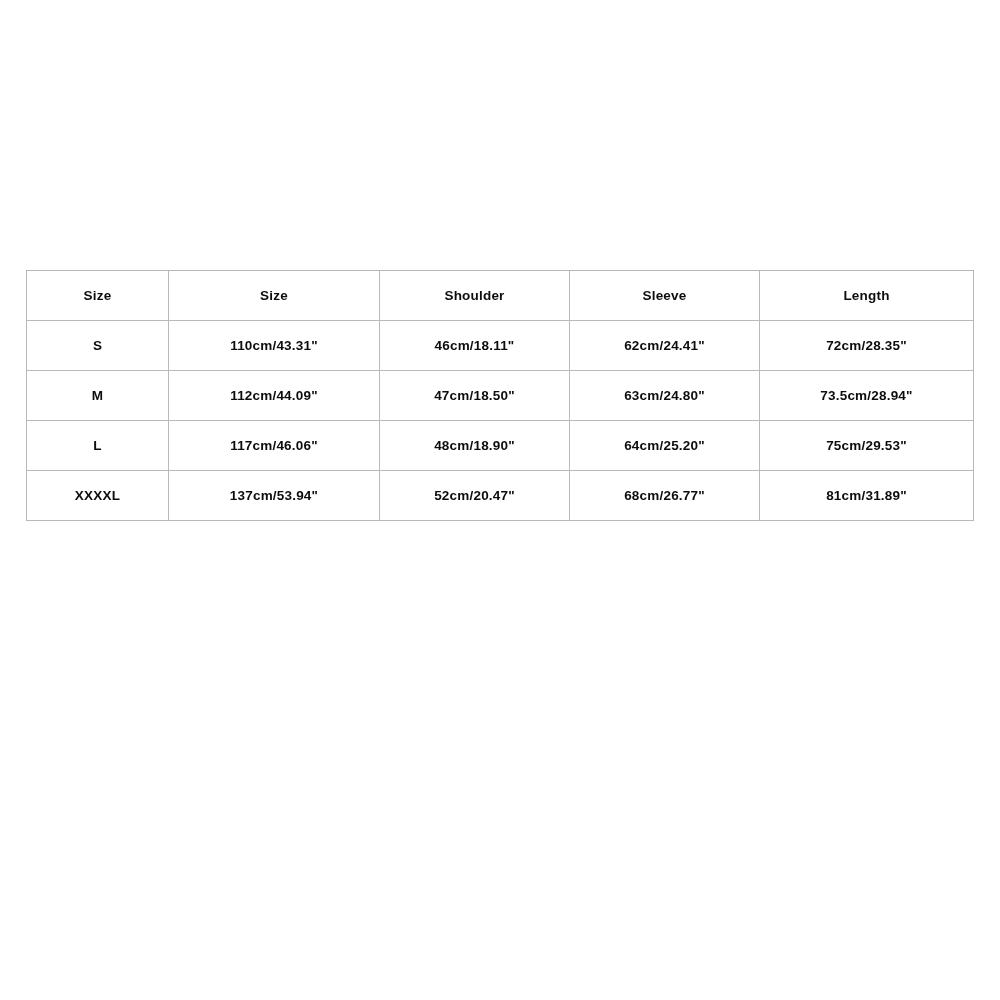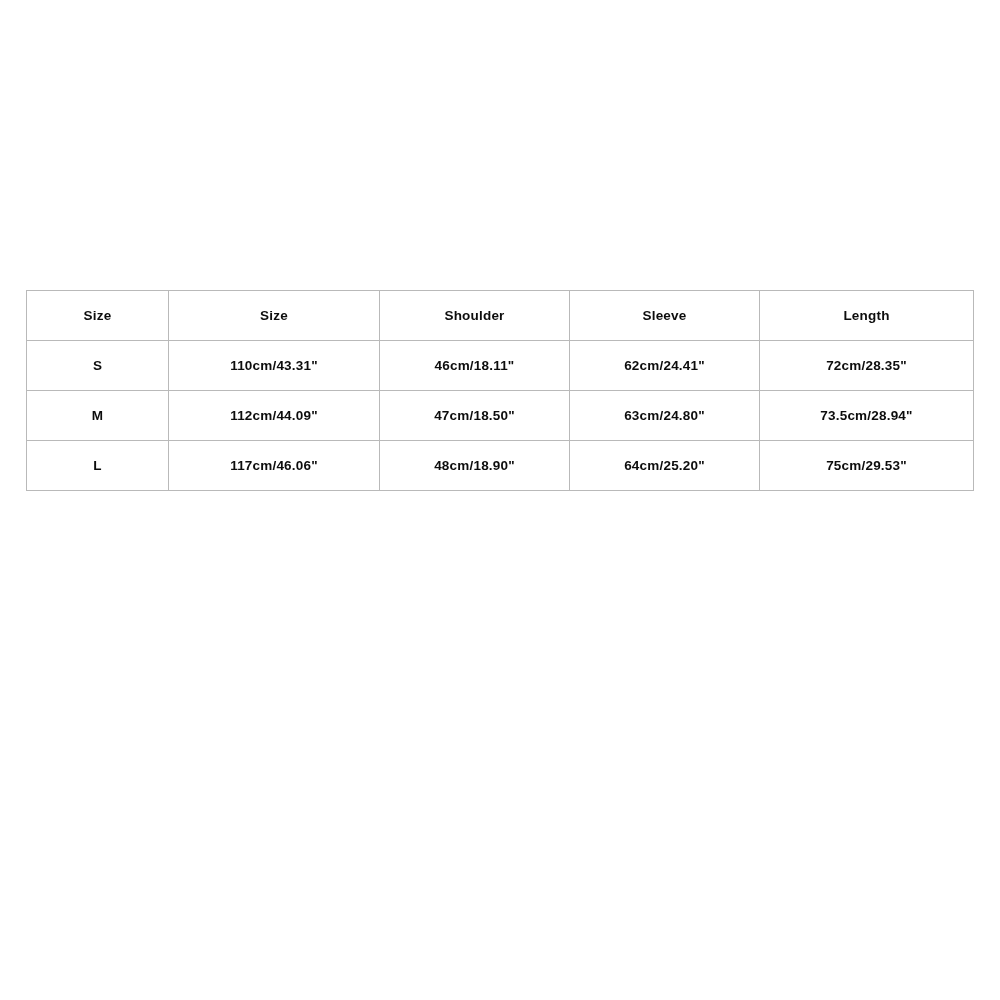--- a/index.html
+++ b/index.html
@@ -11,21 +11,21 @@
     width: 1000px;
     height: 1000px;
     font-family: "Liberation Sans", sans-serif;
     color: #1a1a1a;
     position: relative;
     overflow: hidden;
   }
   #size-chart-wrap {
     position: absolute;
     left: 26px;
-    top: 290px;
+    top: 270px;
     width: 947px;
   }
   table.size-chart {
     width: 947px;
     border-collapse: collapse;
     table-layout: fixed;
   }
   table.size-chart th,
   table.size-chart td {
     border: 1px solid #b9b9b9;
@@ -84,15 +84,22 @@
         <td>63cm/24.80"</td>
         <td>73.5cm/28.94"</td>
       </tr>
       <tr>
         <td>L</td>
         <td>117cm/46.06"</td>
         <td>48cm/18.90"</td>
         <td>64cm/25.20"</td>
         <td>75cm/29.53"</td>
       </tr>
+      <tr>
+        <td>XXXXL</td>
+        <td>137cm/53.94"</td>
+        <td>52cm/20.47"</td>
+        <td>68cm/26.77"</td>
+        <td>81cm/31.89"</td>
+      </tr>
     </tbody>
   </table>
 </div>
 
 </body></html>

